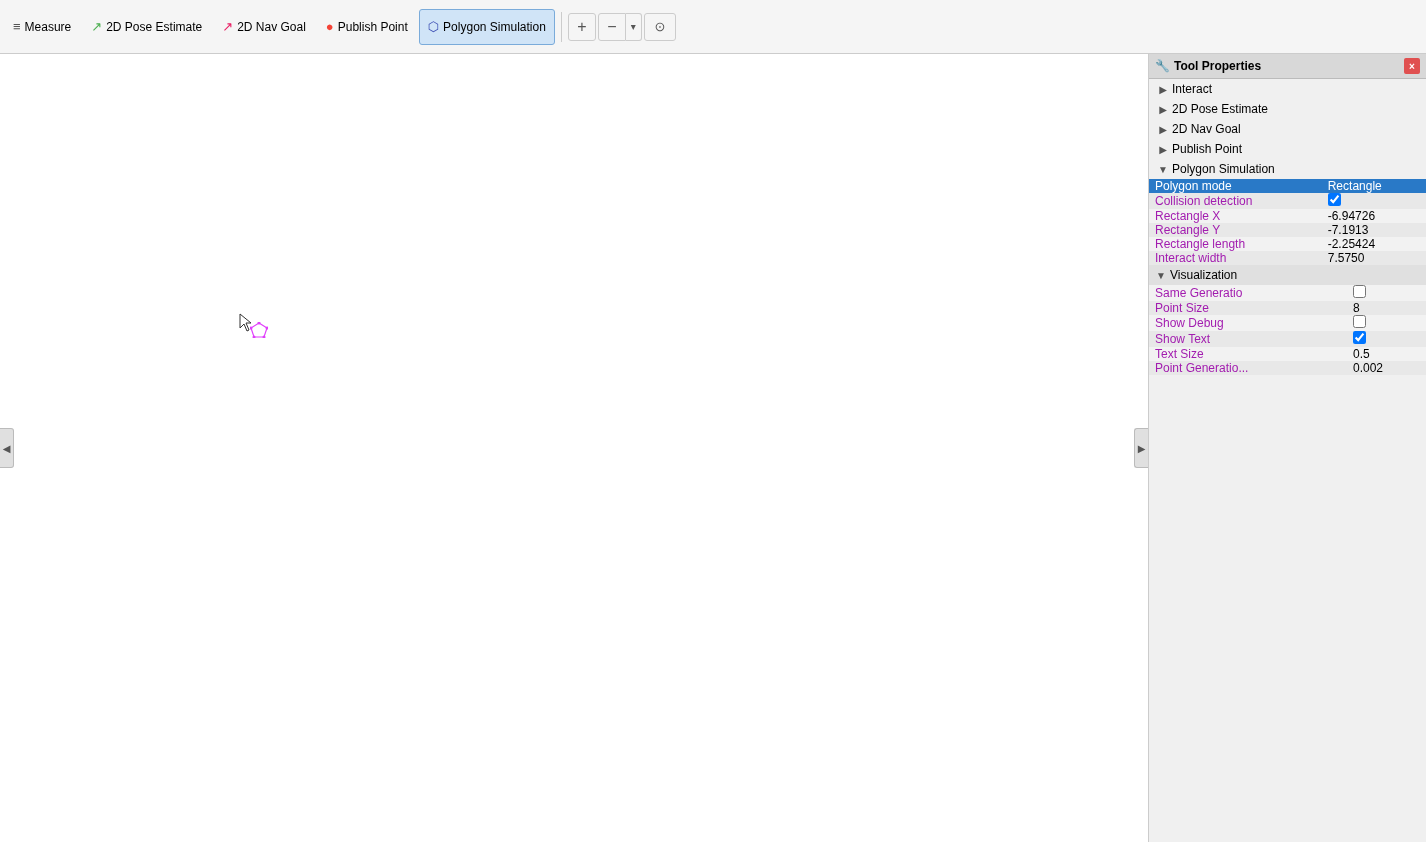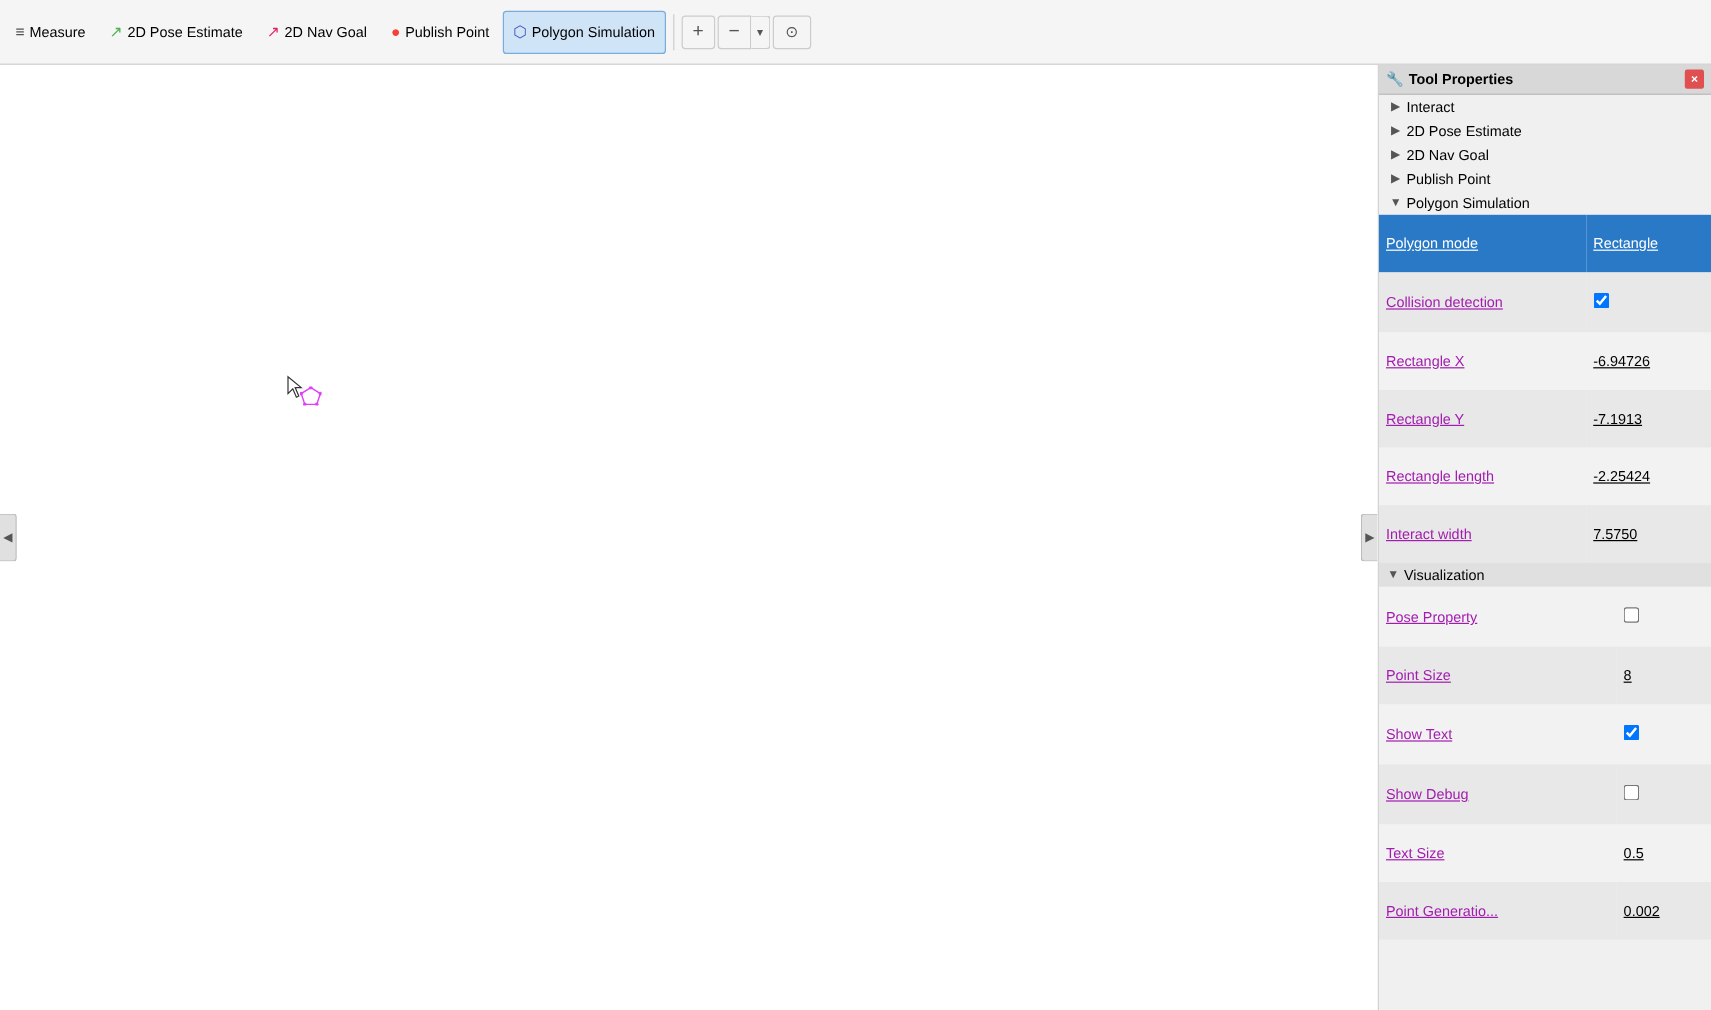--- a/index.html
+++ b/index.html
@@ -151,24 +151,23 @@
       font-size: 10px; color: #555;
     }
 
     
     .prop-grid {
       width: 100%;
       border-collapse: collapse;
     }
     .prop-grid td {
       border: none;
-      padding: 17px 6px;
+      padding: 0 6px;
       font-size: 12px;
       vertical-align: middle;
-      text-decoration: underline;
     }
     .prop-grid tr:nth-child(even) { background: #e8e8e8; }
     .prop-grid tr:nth-child(odd) { background: #f2f2f2; }
 
     .prop-name { color: #a21caf; }
     .prop-value { color: #000; text-align: left; }
 
     .prop-row-selected {
       background: #2979c7 !important;
       color: white;
@@ -325,46 +324,46 @@
 
     <div class="section-header">
       <span class="tree-arrow">▼</span>
       <span>Visualization</span>
     </div>
 
     <table class="prop-grid">
       <tbody>
 
         <tr>
-          <td class="prop-name indent-2">Pose Property</td>
+          <td class="prop-name indent-2">Same Generatio</td>
           <td class="prop-value">
             <input type="checkbox" style="">
           </td>
         </tr>
 
         <tr>
           <td class="prop-name indent-2">Point Size</td>
           <td class="prop-value">8</td>
+        </tr>
+
+        <tr>
+          <td class="prop-name indent-2">Show Debug</td>
+          <td class="prop-value">
+            <input type="checkbox" style="">
+          </td>
         </tr>
 
         <tr>
           <td class="prop-name indent-2">Show Text</td>
           <td class="prop-value">
             <input type="checkbox" checked="" style="">
           </td>
         </tr>
 
         <tr>
-          <td class="prop-name indent-2">Show Debug</td>
-          <td class="prop-value">
-            <input type="checkbox" style="">
-          </td>
-        </tr>
-
-        <tr>
           <td class="prop-name indent-2">Text Size</td>
           <td class="prop-value">0.5</td>
         </tr>
 
         <tr>
           <td class="prop-name indent-2">Point Generatio...</td>
           <td class="prop-value">0.002</td>
         </tr>
       </tbody>
     </table>

